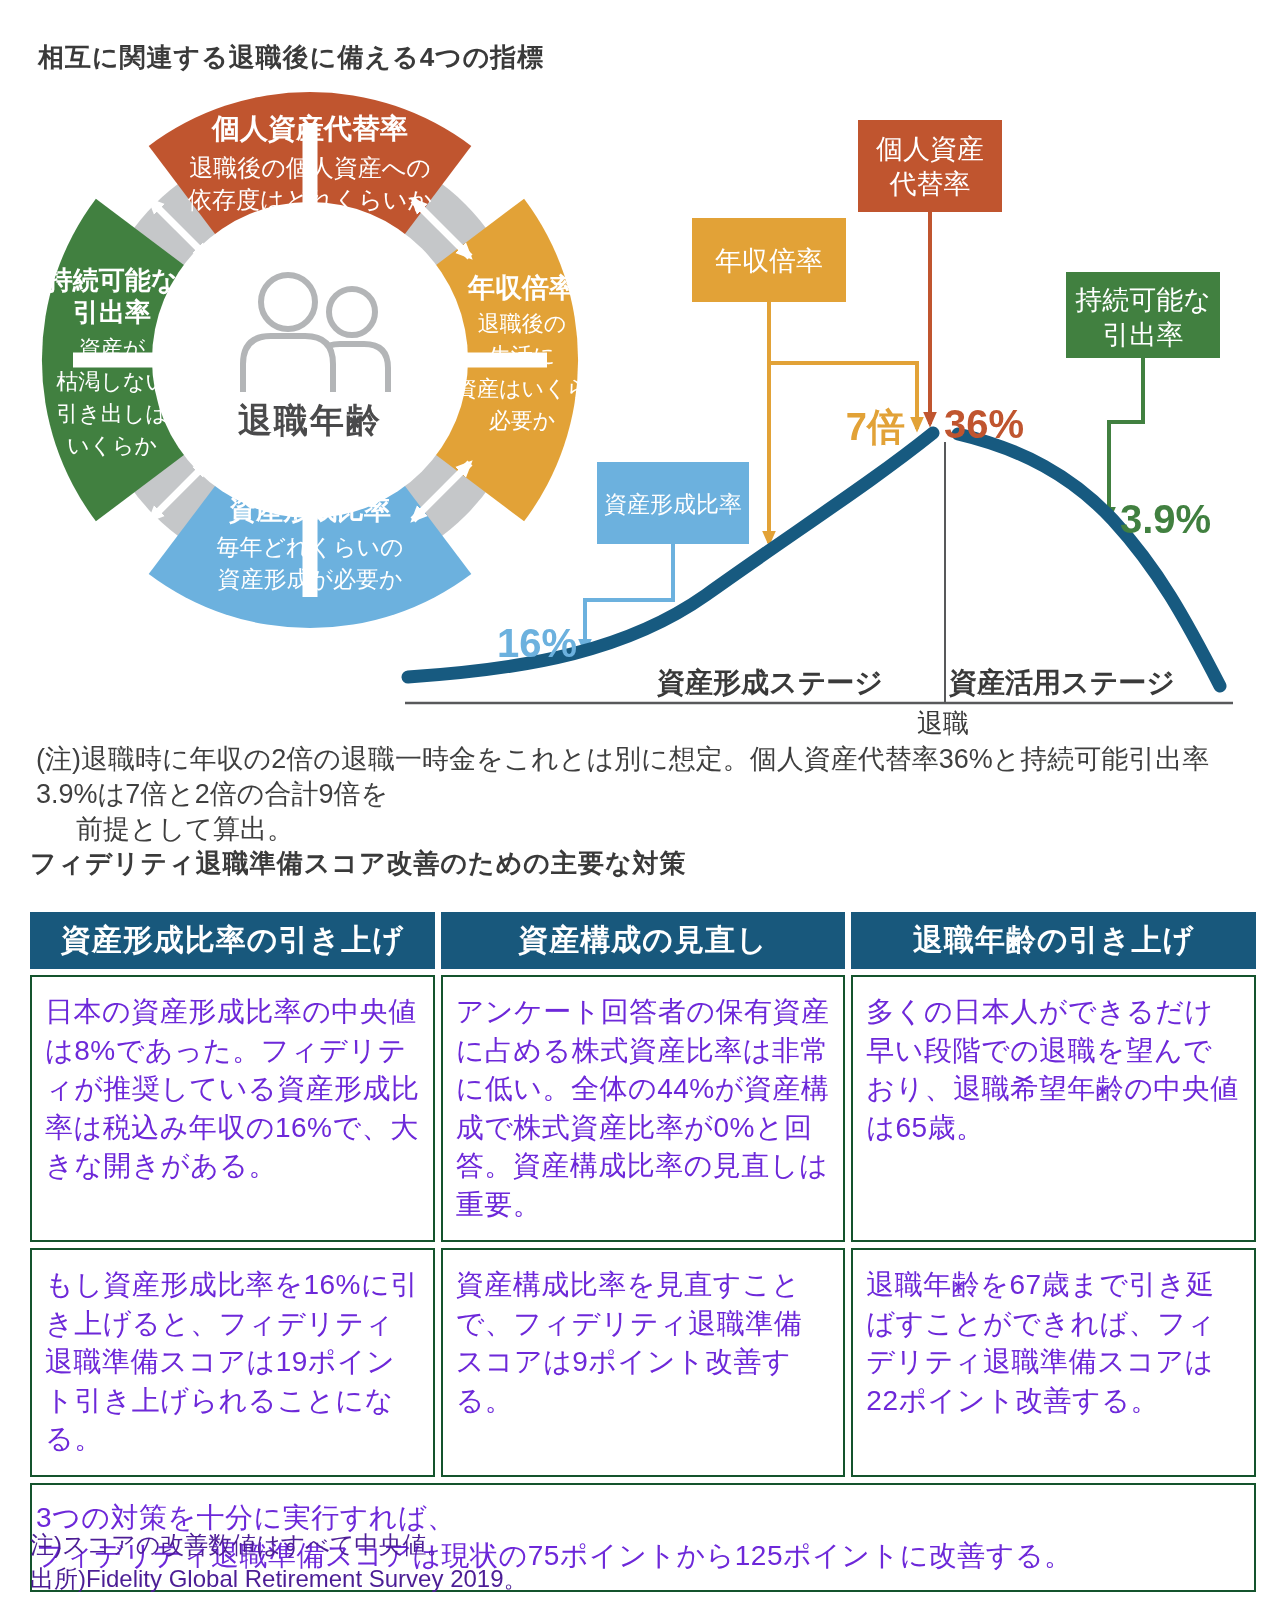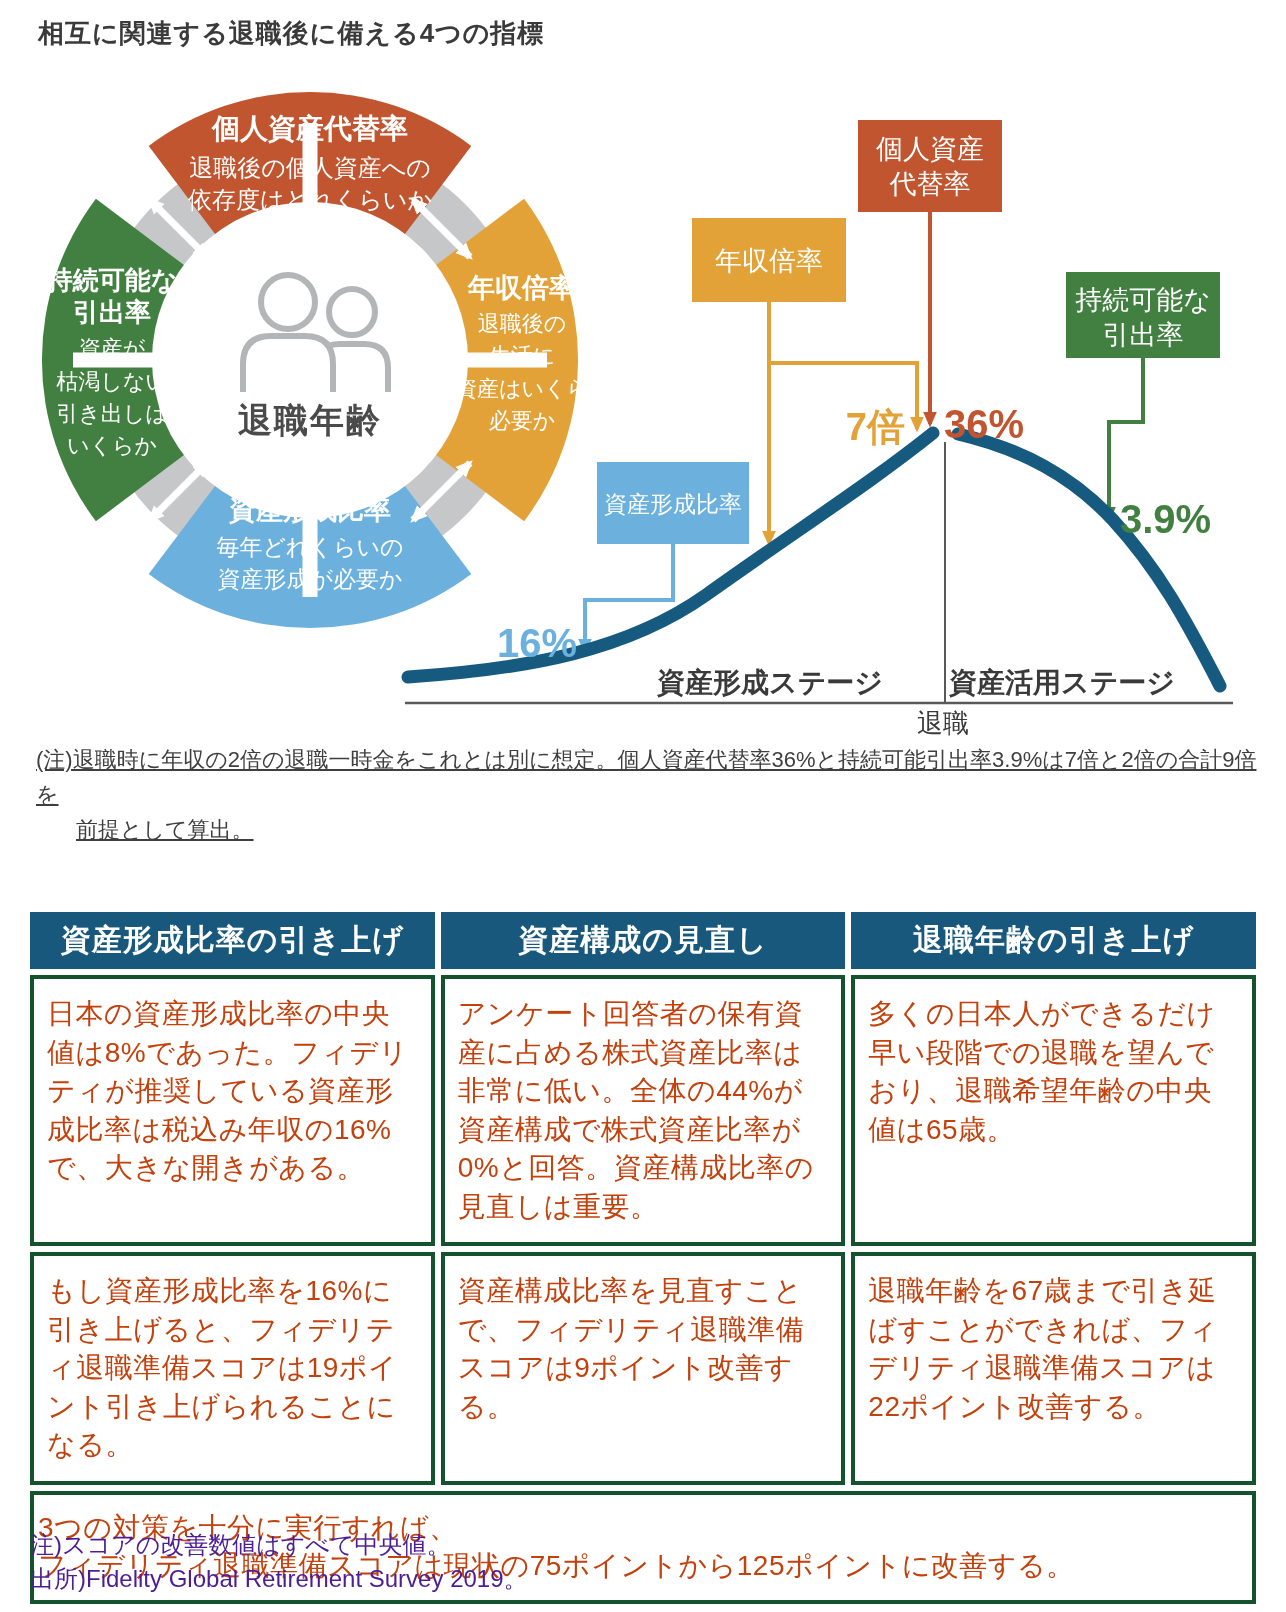--- a/index.html
+++ b/index.html
@@ -1,31 +1,31 @@
 <!DOCTYPE html>
 <html><head>
 <meta charset="utf-8">
 <style>
   * { margin:0; padding:0; box-sizing:border-box; }
   html,body { background:#ffffff; }
   body { font-family:"Liberation Sans","DejaVu Sans",sans-serif; color:#3f3f3f; }
   #page { position:relative; width:1286px; height:1612px; background:#ffffff; overflow:hidden; }
 
   .sec-title { position:absolute; font-size:26px; font-weight:bold; color:#3a3a3a; letter-spacing:1px; }
-  #fig1-title { left:38px; top:16px; }
+  #fig1-title { left:38px; top:40px; }
   #fig2-title { left:30px; top:846px; }
 
   #figure-svg { position:absolute; left:0; top:60px; }
 
-  #note-block { position:absolute; left:36px; top:742px; width:1228px; font-size:22px; line-height:35px; color:#3f3f3f;text-decoration:underline; }
+  #note-block { position:absolute; left:36px; top:742px; width:1228px; font-size:27px; line-height:35px; color:#3f3f3f; }
   #note-block .note-line2 { padding-left:40px; }
 
   #strategy-table { position:absolute; left:24px; top:906px; width:1238px; border-collapse:separate; border-spacing:6px; table-layout:fixed; }
   #strategy-table th { background:#18587c; color:#ffffff; font-size:30px; font-weight:bold; padding:8px 6px; text-align:center; letter-spacing:1px; }
-  #strategy-table td { background:#ffffff; border:4px solid #14532d; font-size:28px; line-height:38.5px; color:#c2410c; vertical-align:top; padding:16px 13px; letter-spacing:0.5px; }
+  #strategy-table td { background:#ffffff; border:2px solid #14532d; font-size:28px; line-height:38.5px; color:#6d28d9; vertical-align:top; padding:16px 13px; letter-spacing:0.5px; }
   #strategy-table td.summary-cell { padding:14px 4px; }
 
   #footnotes { position:absolute; left:30px; top:1528px; font-size:24px; line-height:34px; color:#4c1d95; }
 
   svg text { font-family:"Liberation Sans","DejaVu Sans",sans-serif; }
   .wedge-title { fill:#ffffff; font-weight:bold; }
   .wedge-line  { fill:#ffffff; }
   .box-label   { fill:#ffffff; }
   .value-label { font-weight:bold; }
   .stage-label { fill:#3a3a3a; font-weight:bold; }
@@ -151,20 +151,21 @@
       <text class="stage-label" x="1062" y="692" font-size="28" text-anchor="middle">資産活用ステージ</text>
       <text x="943" y="732" font-size="26" fill="#3a3a3a" text-anchor="middle">退職</text>
     </g>
   </svg>
 
   <div id="note-block">
     <div class="note-line1">(注)退職時に年収の2倍の退職一時金をこれとは別に想定。個人資産代替率36%と持続可能引出率3.9%は7倍と2倍の合計9倍を</div>
     <div class="note-line2">前提として算出。</div>
   </div>
 
+  <div id="fig2-title" class="sec-title">フィデリティ退職準備スコア改善のための主要な対策</div>
 
   <table id="strategy-table">
     <thead>
       <tr>
         <th>資産形成比率の引き上げ</th>
         <th>資産構成の見直し</th>
         <th>退職年齢の引き上げ</th>
       </tr>
     </thead>
     <tbody>

